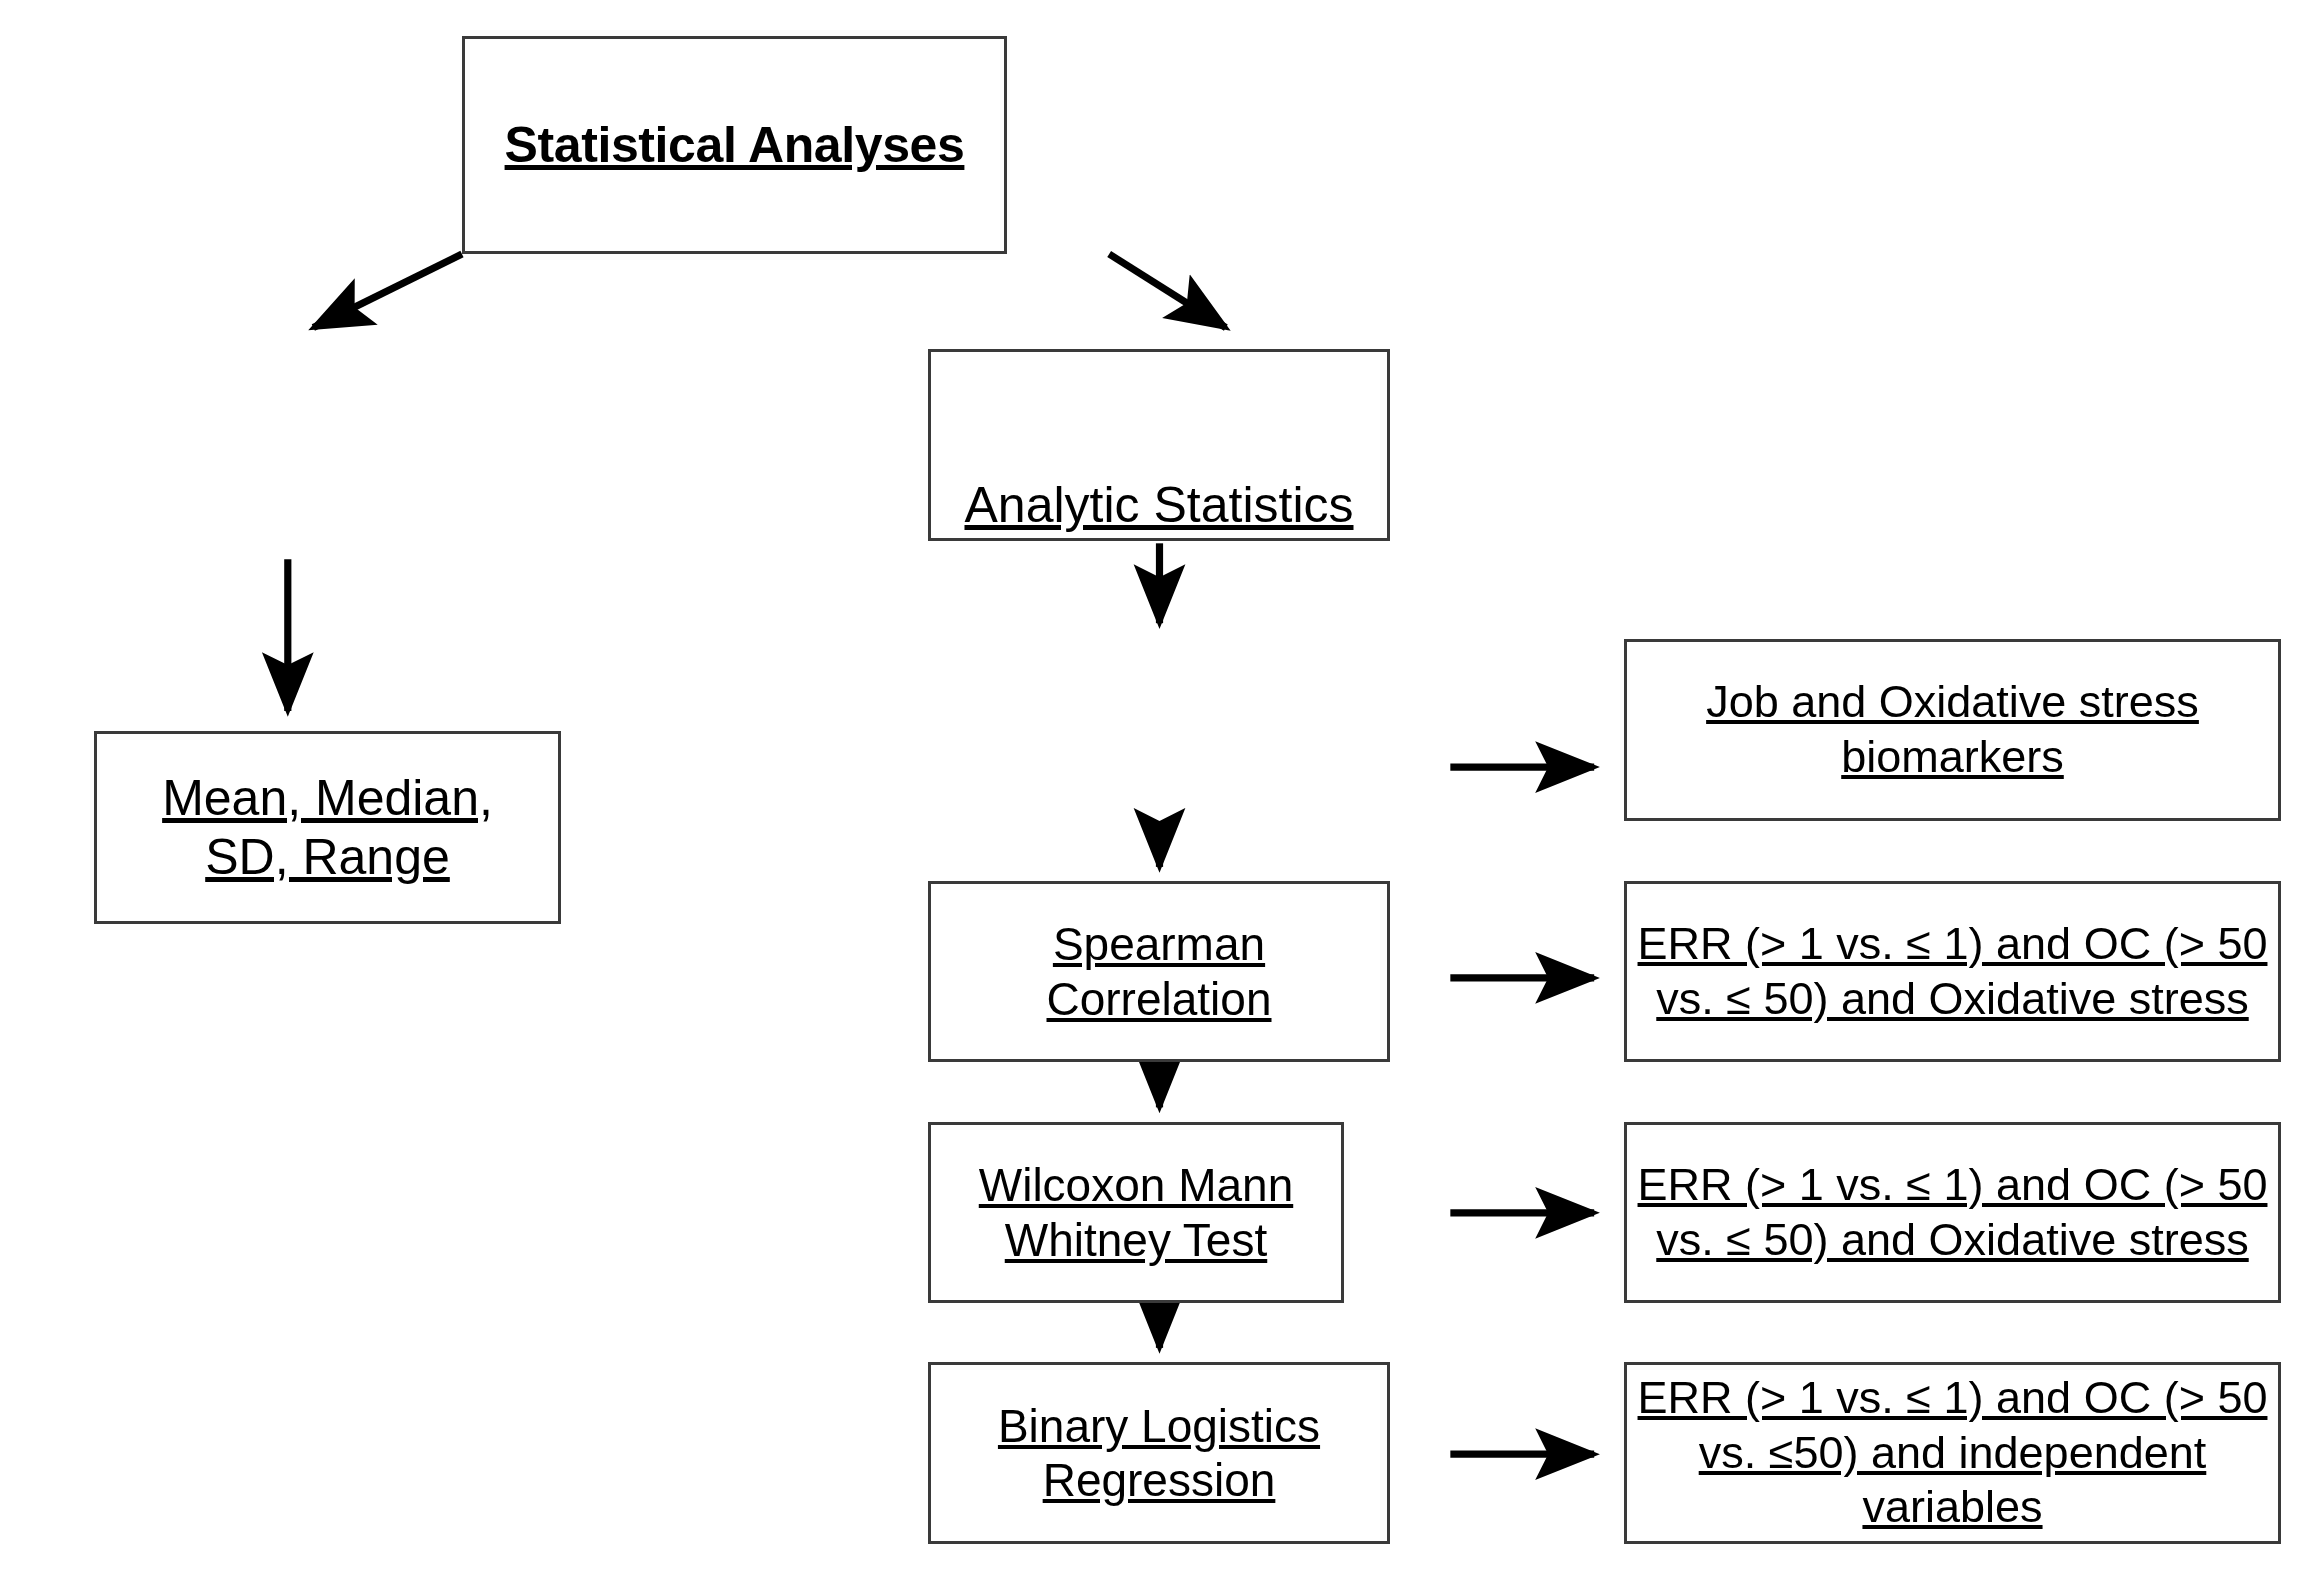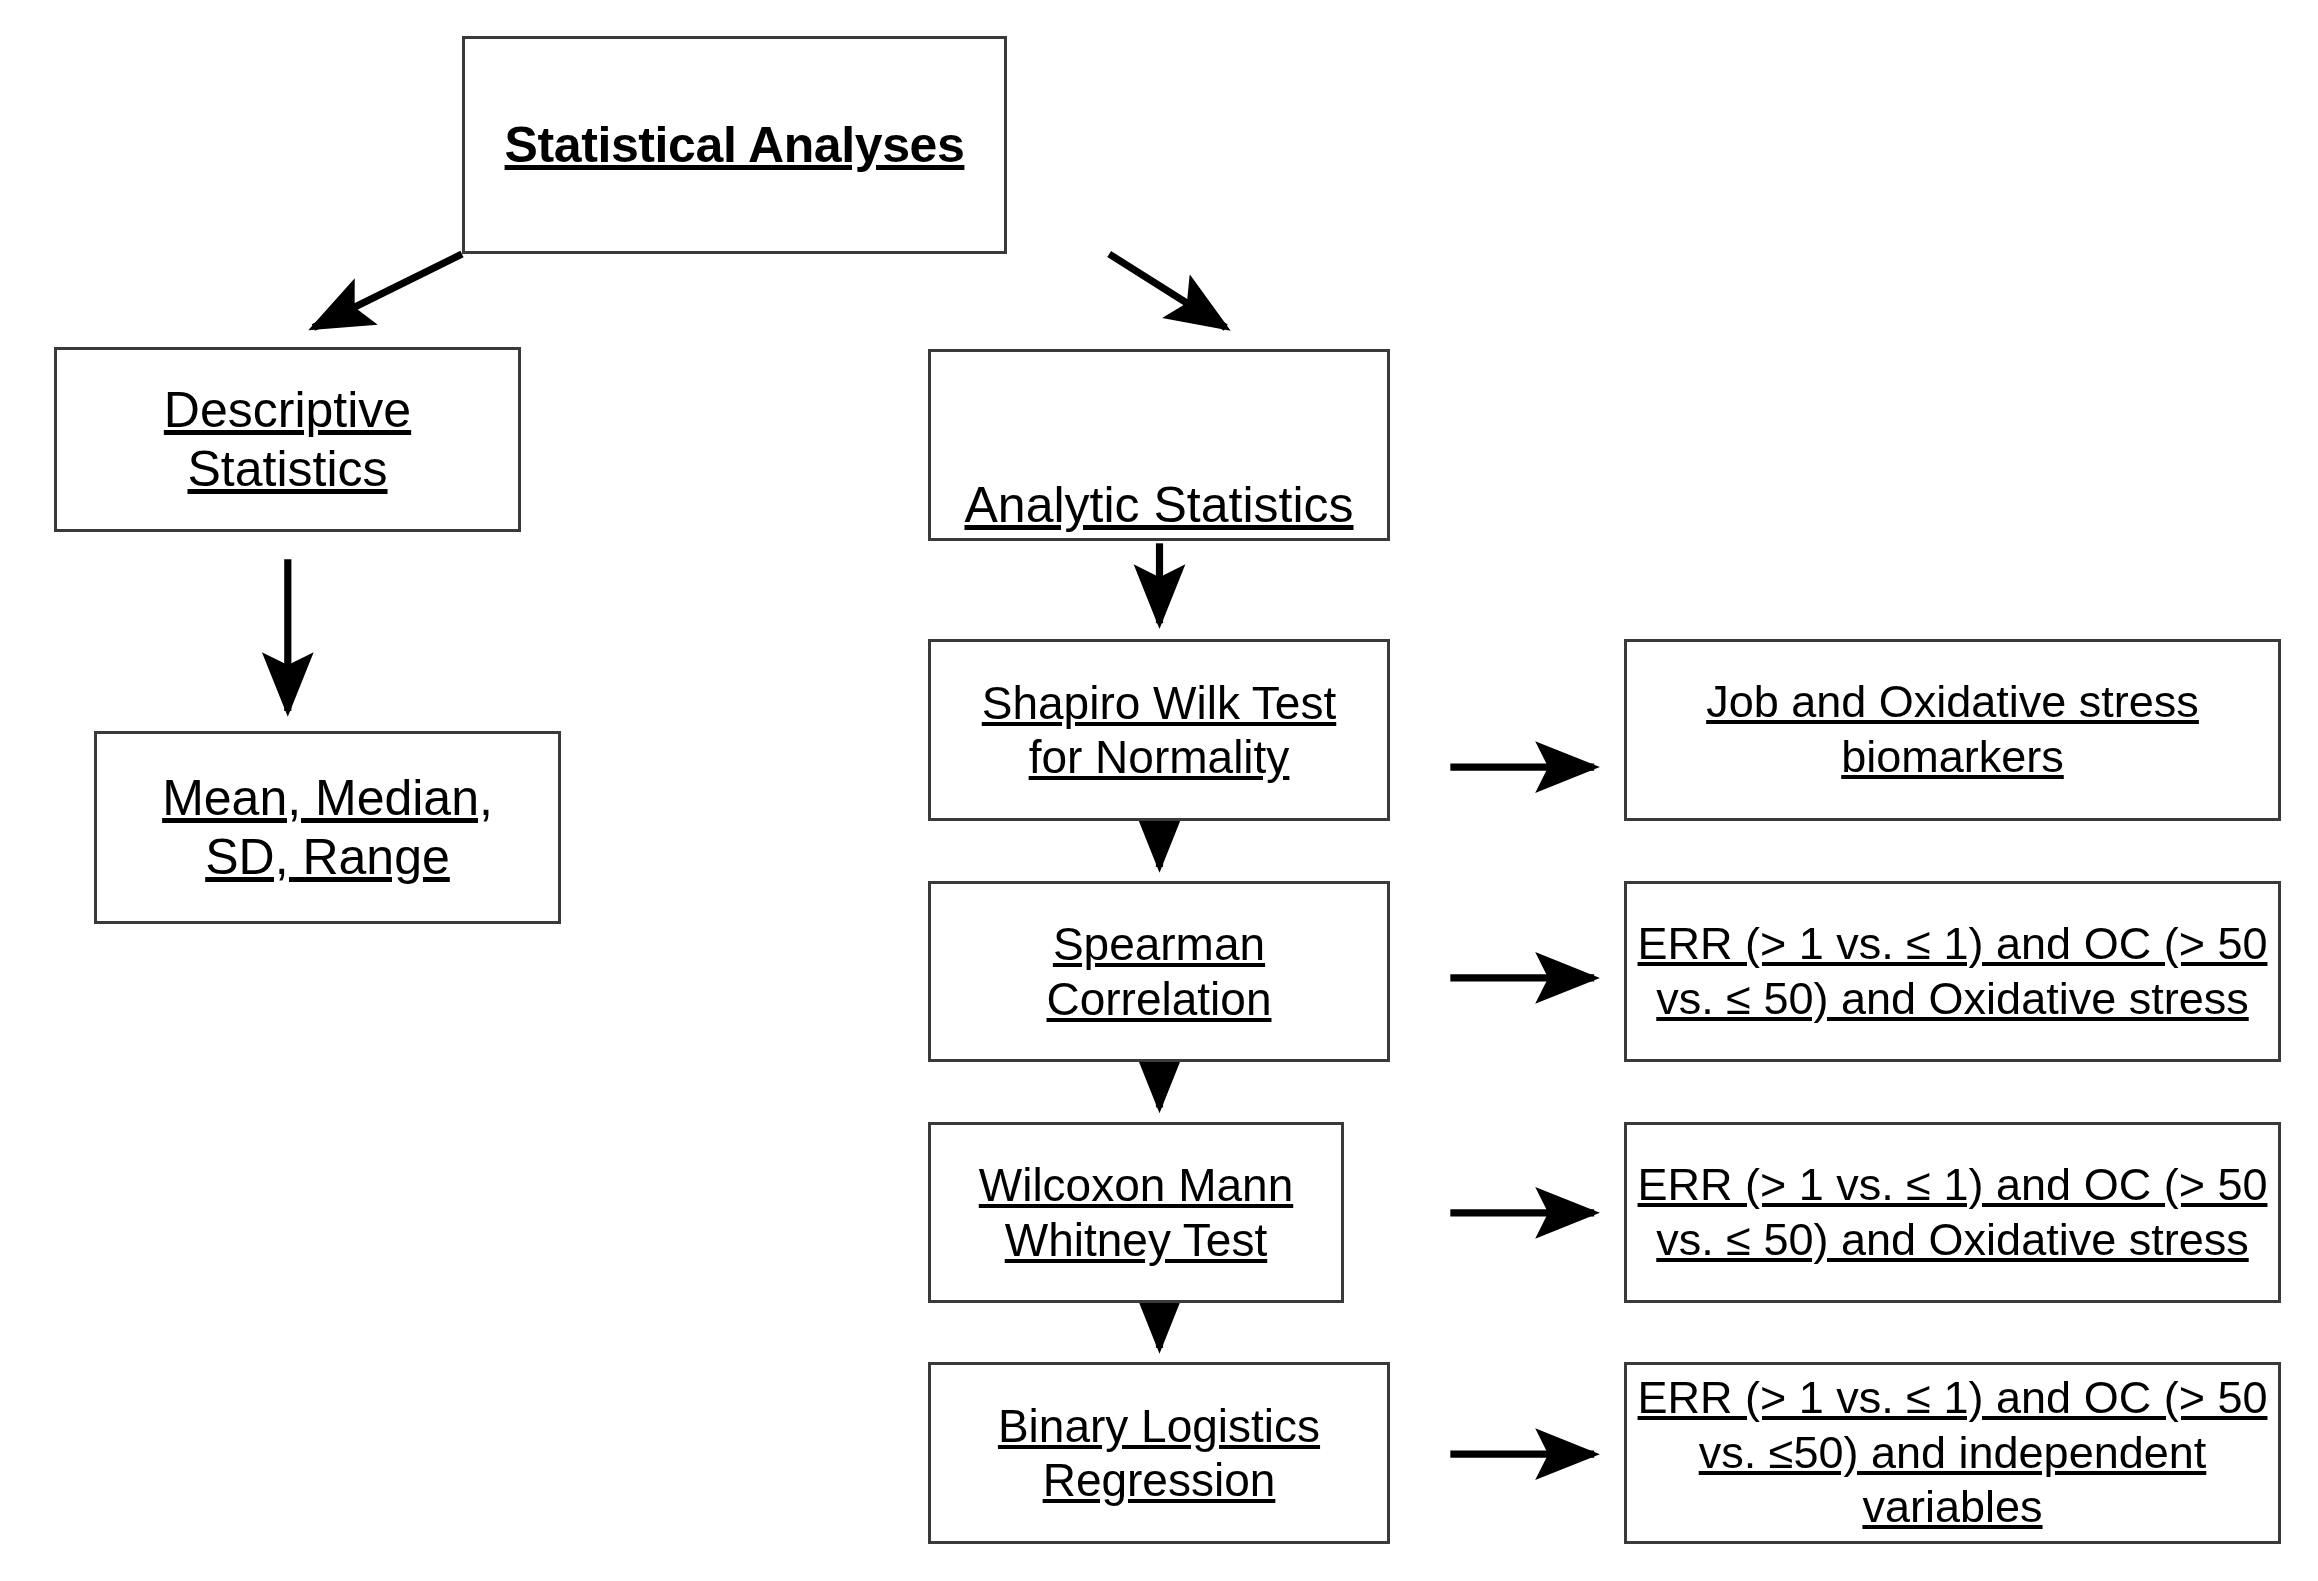--- a/index.html
+++ b/index.html
@@ -121,38 +121,30 @@
 
     <line x1="1815" y1="1518" x2="1995" y2="1518" stroke="#000000" stroke-width="9" marker-end="url(#ah)"></line>
 
     <line x1="1815" y1="1820" x2="1995" y2="1820" stroke="#000000" stroke-width="9" marker-end="url(#ah)"></line>
   </svg>
 
   <div class="box" id="box-title">
     <span class="txt">Statistical Analyses</span>
   </div>
 
-  <div class="box" id="box-descriptive">
-    <span class="txt">Descriptive
-Statistics</span>
-  </div>
 
   <div class="box" id="box-mean">
     <span class="txt">Mean, Median,
 SD, Range</span>
   </div>
 
   <div class="box" id="box-analytic">
     <span class="txt">Analytic Statistics</span>
   </div>
 
-  <div class="box" id="box-shapiro">
-    <span class="txt">Shapiro Wilk Test
-for Normality</span>
-  </div>
 
   <div class="box" id="box-spearman">
     <span class="txt">Spearman
 Correlation</span>
   </div>
 
   <div class="box" id="box-wilcoxon">
     <span class="txt">Wilcoxon Mann
 Whitney Test</span>
   </div>

